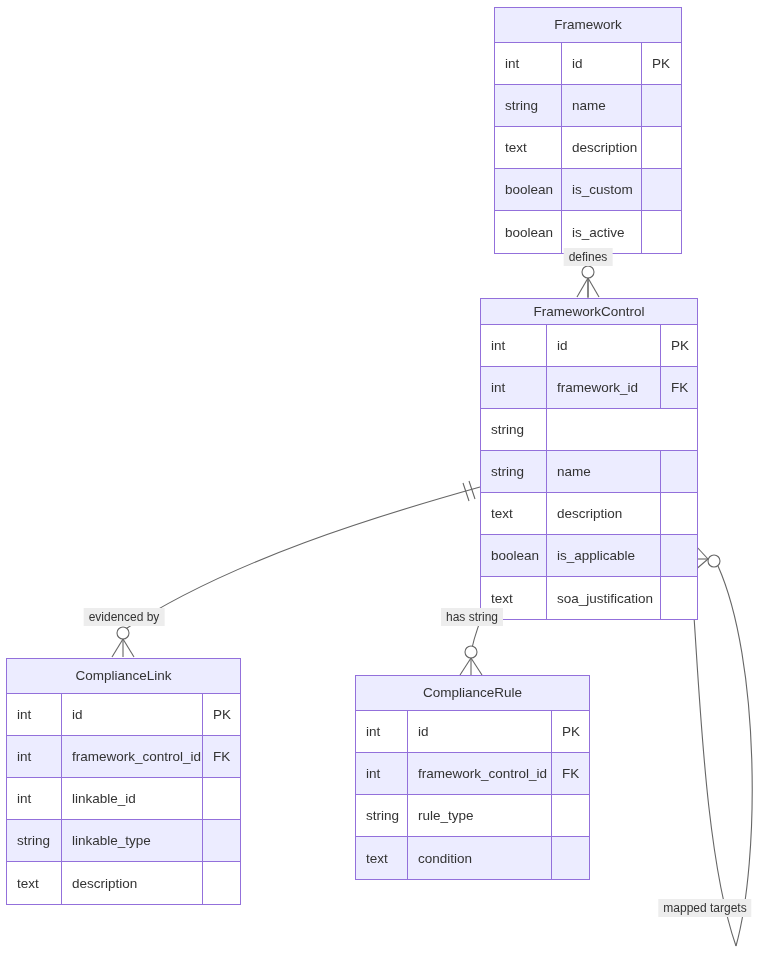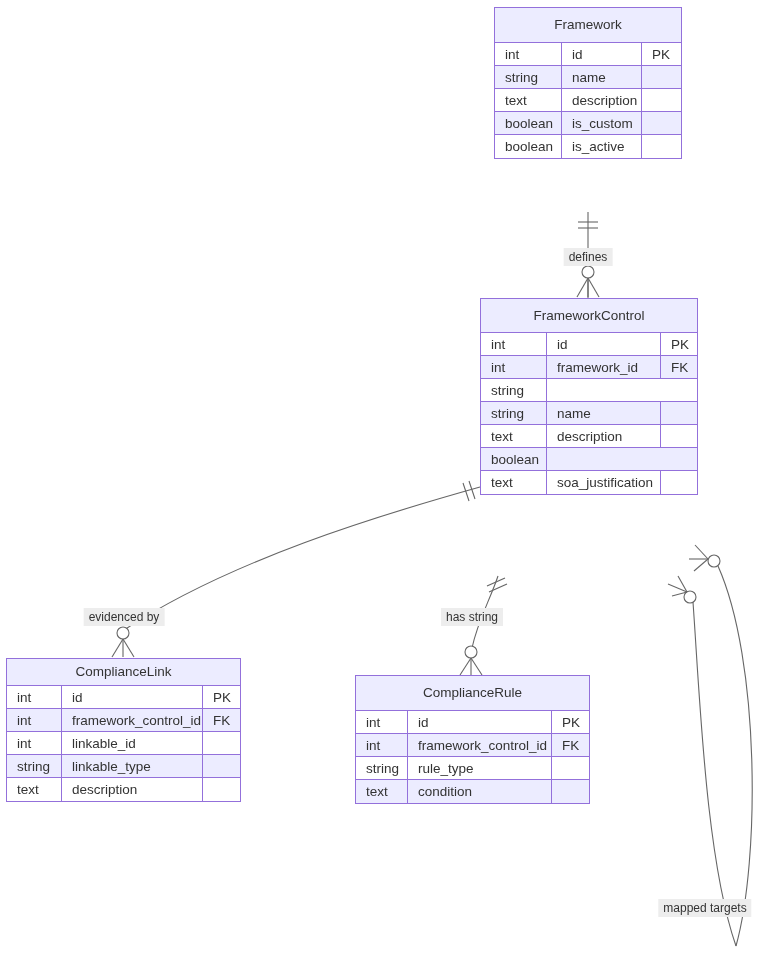--- a/index.html
+++ b/index.html
@@ -44,21 +44,21 @@
     line-height: 1;
     display: flex;
     align-items: center;
     justify-content: center;
     box-sizing: border-box;
   }
   .attr-row {
     display: flex;
     border-bottom: 1px solid #9370db;
     box-sizing: border-box;
-    height: 23px;
+    height: 42px;
   }
   .attr-row:last-child {
     border-bottom: none;
   }
   .attr-row.alt {
     background: #ececff;
   }
   .attr-row.plain {
     background: #ffffff;
   }
@@ -189,21 +189,21 @@
       <div class="cell key" style="width:39px;"></div>
     </div>
     <div class="attr-row plain">
       <div class="cell" style="width:67px;">boolean</div>
       <div class="cell" style="width:80px;">is_active</div>
       <div class="cell key" style="width:39px;"></div>
     </div>
   </div>
 
   <div class="entity" style="left:480px; top:298px; width:218px;">
-    <div class="entity-title" style="height:34px;">FrameworkControl</div>
+    <div class="entity-title" style="height:26px;">FrameworkControl</div>
     <div class="attr-row plain">
       <div class="cell" style="width:66px;">int</div>
       <div class="cell" style="width:114px;">id</div>
       <div class="cell key" style="width:36px;">PK</div>
     </div>
     <div class="attr-row alt">
       <div class="cell" style="width:66px;">int</div>
       <div class="cell" style="width:114px;">framework_id</div>
       <div class="cell key" style="width:36px;">FK</div>
     </div>
@@ -216,31 +216,32 @@
       <div class="cell" style="width:114px;">name</div>
       <div class="cell key" style="width:36px;"></div>
     </div>
     <div class="attr-row plain">
       <div class="cell" style="width:66px;">text</div>
       <div class="cell" style="width:114px;">description</div>
       <div class="cell key" style="width:36px;"></div>
     </div>
     <div class="attr-row alt">
       <div class="cell" style="width:66px;">boolean</div>
+      <div class="cell" style="width:114px;">is_applicable</div>
       <div class="cell key" style="width:36px;"></div>
     </div>
     <div class="attr-row plain">
       <div class="cell" style="width:66px;">text</div>
       <div class="cell" style="width:114px;">soa_justification</div>
       <div class="cell key" style="width:36px;"></div>
     </div>
   </div>
 
   <div class="entity" style="left:6px; top:658px; width:235px;">
-    <div class="entity-title" style="height:27px;">ComplianceLink</div>
+    <div class="entity-title" style="height:35px;">ComplianceLink</div>
     <div class="attr-row plain">
       <div class="cell" style="width:55px;">int</div>
       <div class="cell" style="width:141px;">id</div>
       <div class="cell key" style="width:37px;">PK</div>
     </div>
     <div class="attr-row alt">
       <div class="cell" style="width:55px;">int</div>
       <div class="cell" style="width:141px;">framework_control_id</div>
       <div class="cell key" style="width:37px;">FK</div>
     </div>

